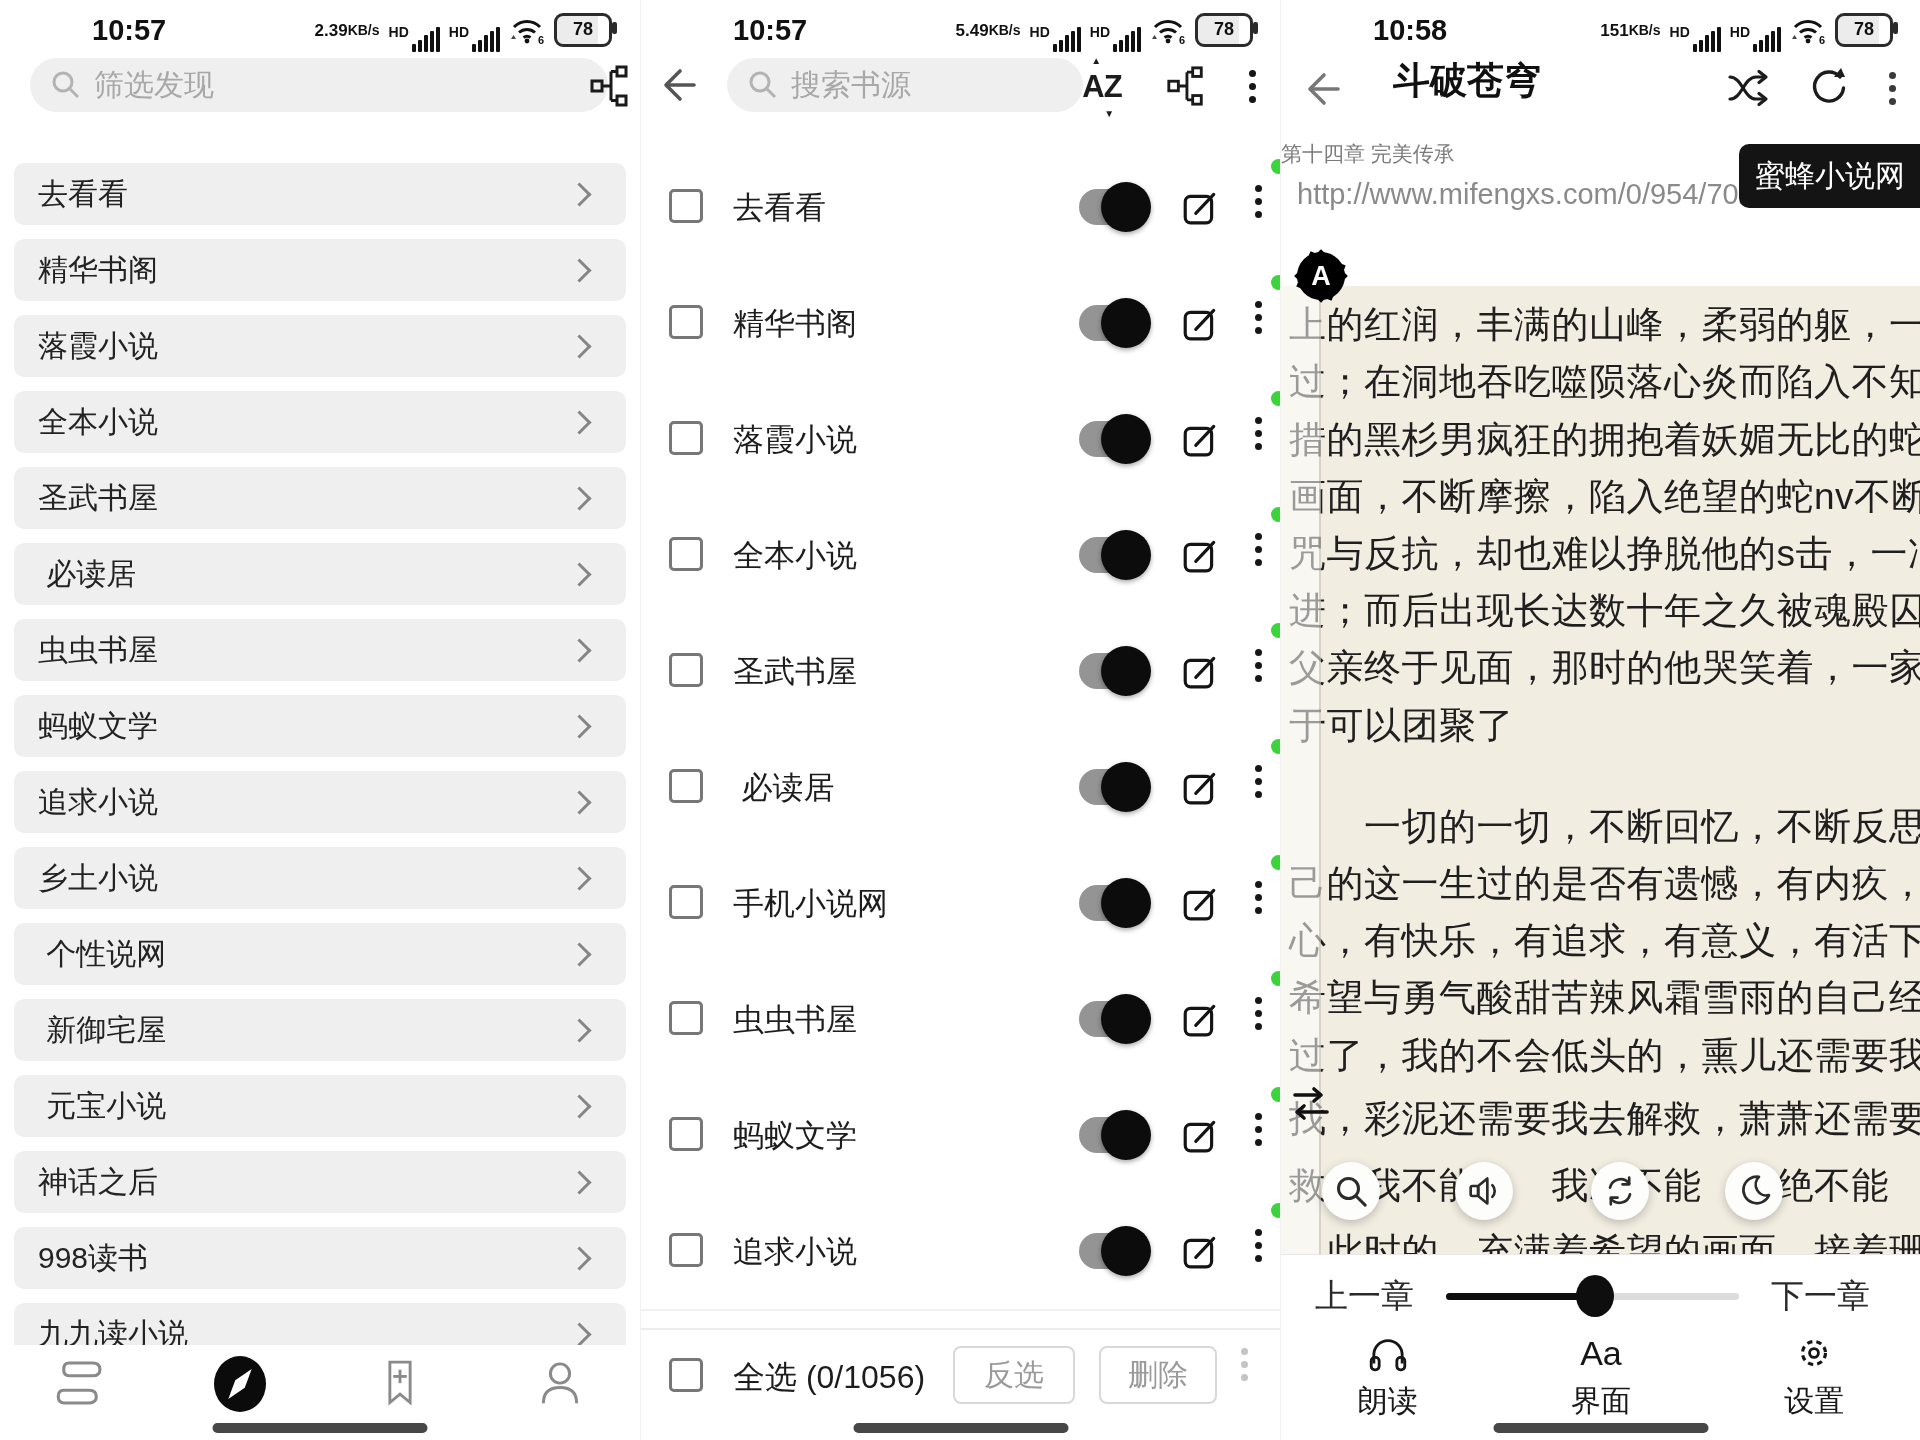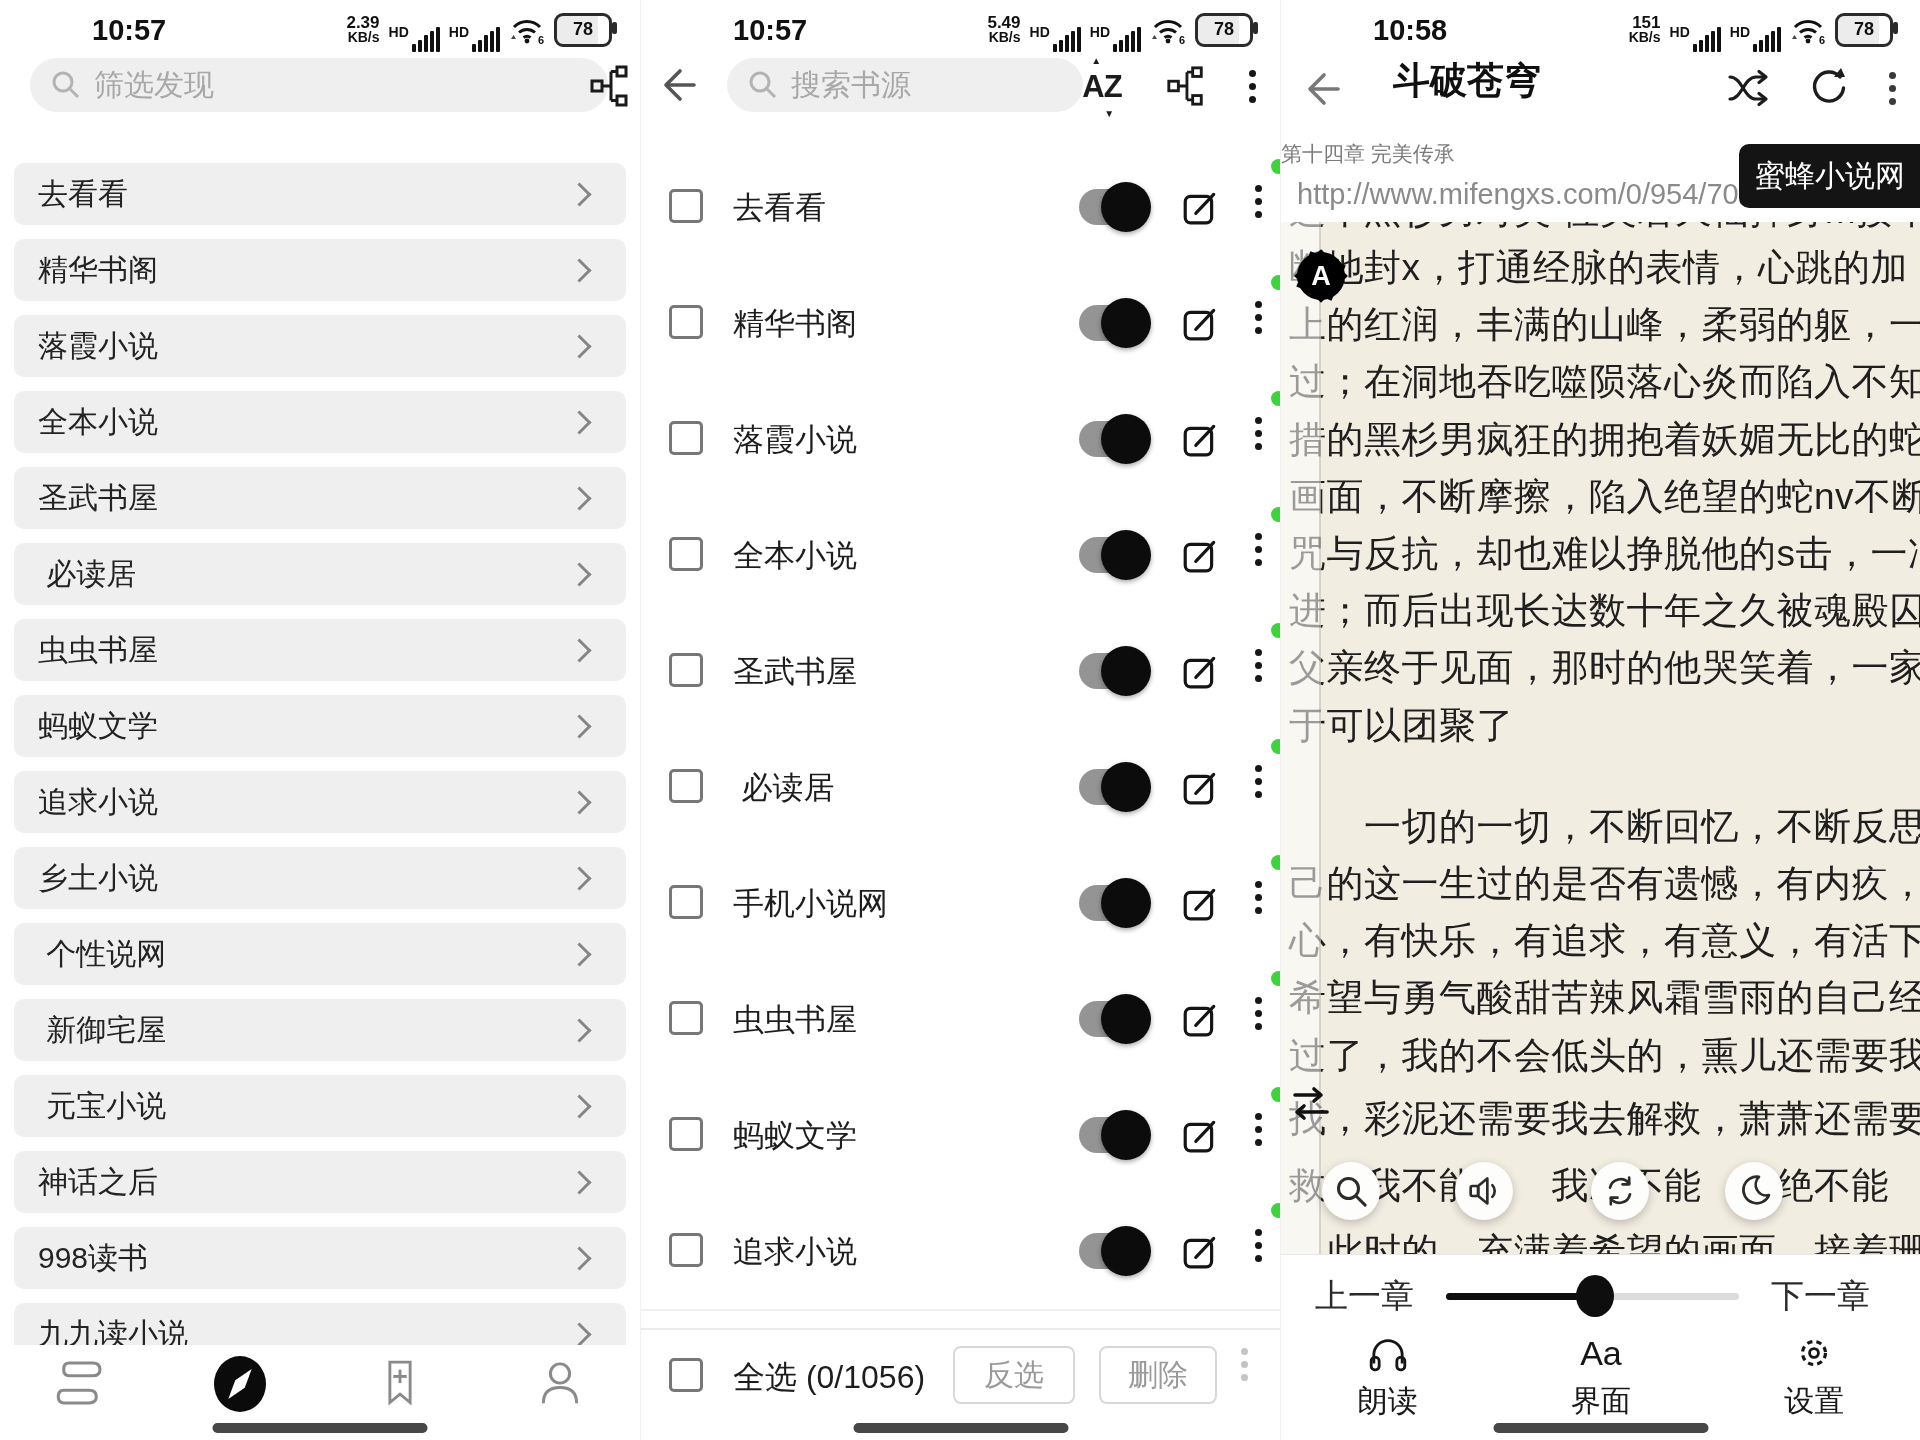--- a/index.html
+++ b/index.html
@@ -7,21 +7,21 @@
         font-family:Liberation Sans, sans-serif;color:#1a1a1a;overflow:hidden;}
   .screen{position:absolute;top:0;height:1440px;width:640px;overflow:hidden;background:#fff;}
   #screen-left{left:0;}
   #screen-middle{left:640px;border-left:1px solid #f1f1f1;}
   #screen-right{left:1280px;border-left:1px solid #f1f1f1;}
 
   
   .statusbar{position:absolute;top:10px;left:0;right:0;height:40px;}
   .sb-time{position:absolute;left:92px;top:4px;font-size:29px;font-weight:600;color:#111;}
   .sb-right{position:absolute;right:28px;top:0;height:40px;display:flex;align-items:center;gap:9px;}
-  .sb-speed{display:flex;flex-direction:column;align-items:flex-end;line-height:15px;font-weight:600;color:#111;}
+  .sb-speed{display:flex;align-items:flex-end;line-height:15px;font-weight:600;color:#111;}
   .sb-speed .n{font-size:17px;} .sb-speed .u{font-size:14px;}
   .cell{display:flex;align-items:flex-end;gap:1px;}
   .cell .hd{font-size:14px;font-weight:700;color:#111;margin:16px 2px 12px 0;}
   .bars{display:flex;align-items:flex-end;gap:2px;height:26px;}
   .bars i{display:block;width:4px;background:#111;border-radius:1px;}
   .bars i:nth-child(1){height:8px}.bars i:nth-child(2){height:12px}.bars i:nth-child(3){height:17px}
   .bars i:nth-child(4){height:21px}.bars i:nth-child(5){height:25px}
   .batt{position:relative;width:52px;height:28px;border:3px solid #2b2b2b;border-radius:9px;
         font-size:18px;font-weight:600;text-align:center;line-height:26px;color:#111;
         background:linear-gradient(to right,#ececec 78%,#fff 78%);}
@@ -70,21 +70,21 @@
         font-family:inherit;box-sizing:border-box;}
   .mfoot .kebab{position:absolute;left:600px;top:18px;}
   .mfoot .kebab i{background:#c4c4c4;}
 
   
   .reader-bg{position:absolute;inset:0;}
   .rline{position:absolute;left:8px;height:56px;line-height:56px;font-size:37px;color:#1f1f1f;
          white-space:nowrap;z-index:1;letter-spacing:0.5px;}
   .pstrip{position:absolute;left:0;top:222px;width:38px;height:1033px;background:rgba(255,255,255,.55);
           border-right:2px solid rgba(125,115,92,.28);z-index:2;}
-  .rheader{position:absolute;left:0;top:0;width:640px;height:222px;background:#ffffff;z-index:3;}
+  .rheader{position:absolute;left:0;top:0;width:640px;height:286px;background:#ffffff;z-index:3;}
   .rtitle{position:absolute;left:112px;top:56px;font-size:37px;font-weight:700;color:#101010;}
   .chname{position:absolute;left:0;top:140px;font-size:21px;color:#7b7b7b;}
   .churl{position:absolute;left:16px;top:178px;font-size:29px;color:#8a8a8a;}
   .badge{position:absolute;right:0;top:144px;height:64px;line-height:64px;padding:0 16px;
          color:#fff;font-size:30px;border-radius:10px 0 0 10px;z-index:4;}
   .afloat{position:absolute;left:14px;top:250px;width:52px;height:52px;z-index:4;}
   .afloat .sq{position:absolute;inset:7px;background:#000;}
   .afloat .sq.r45{transform:rotate(45deg);} .afloat .sq.r22{transform:rotate(22deg);}
   .afloat .core{position:absolute;inset:2px;border-radius:50%;background:#000;color:#fff;
                 display:flex;align-items:center;justify-content:center;font-size:27px;font-weight:700;}

